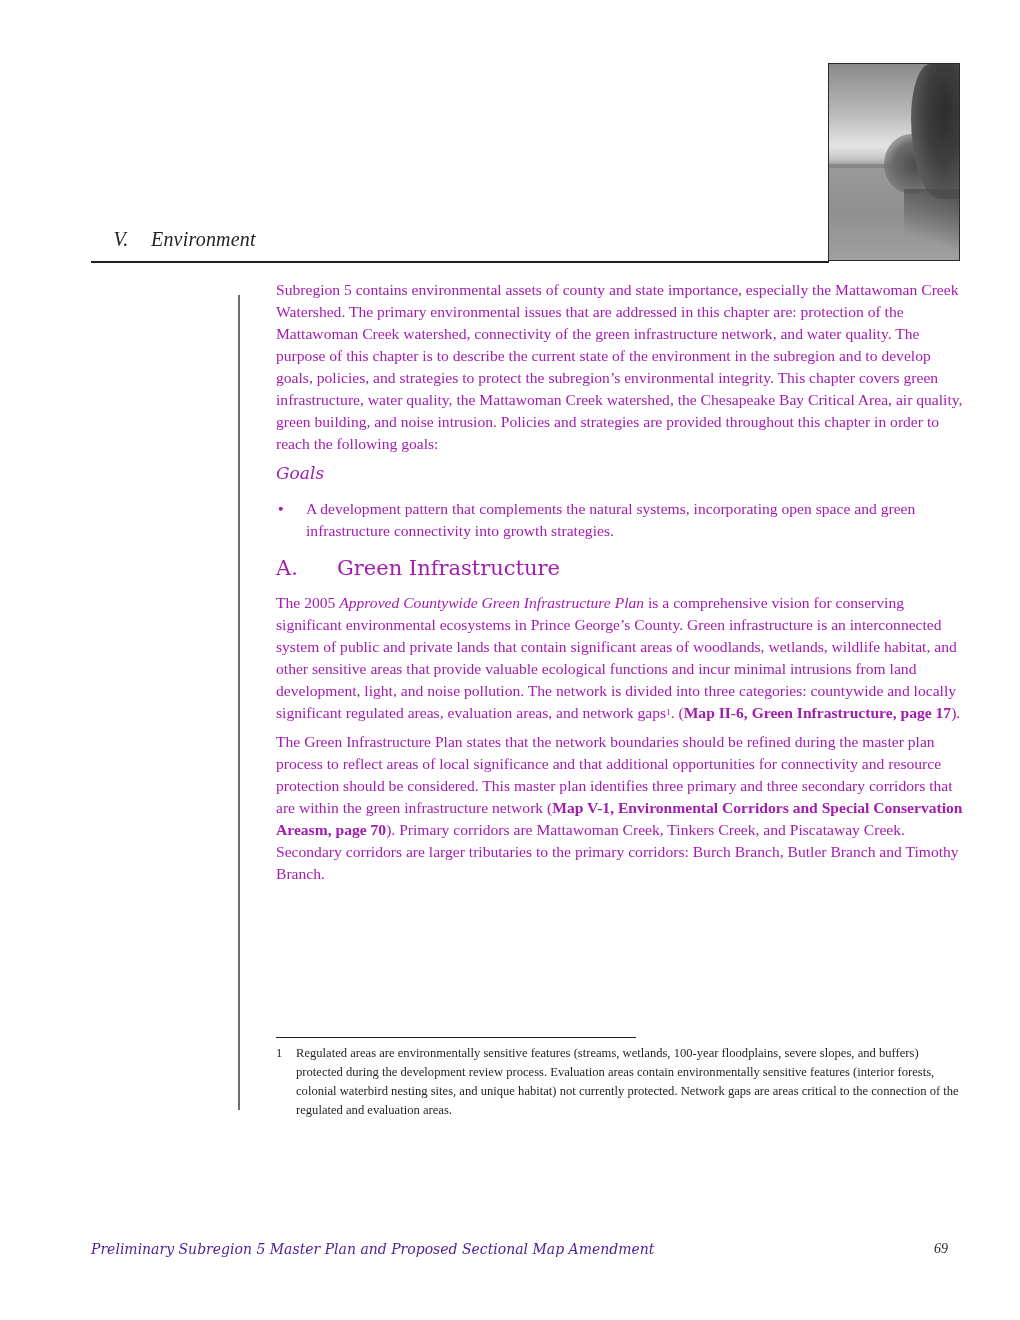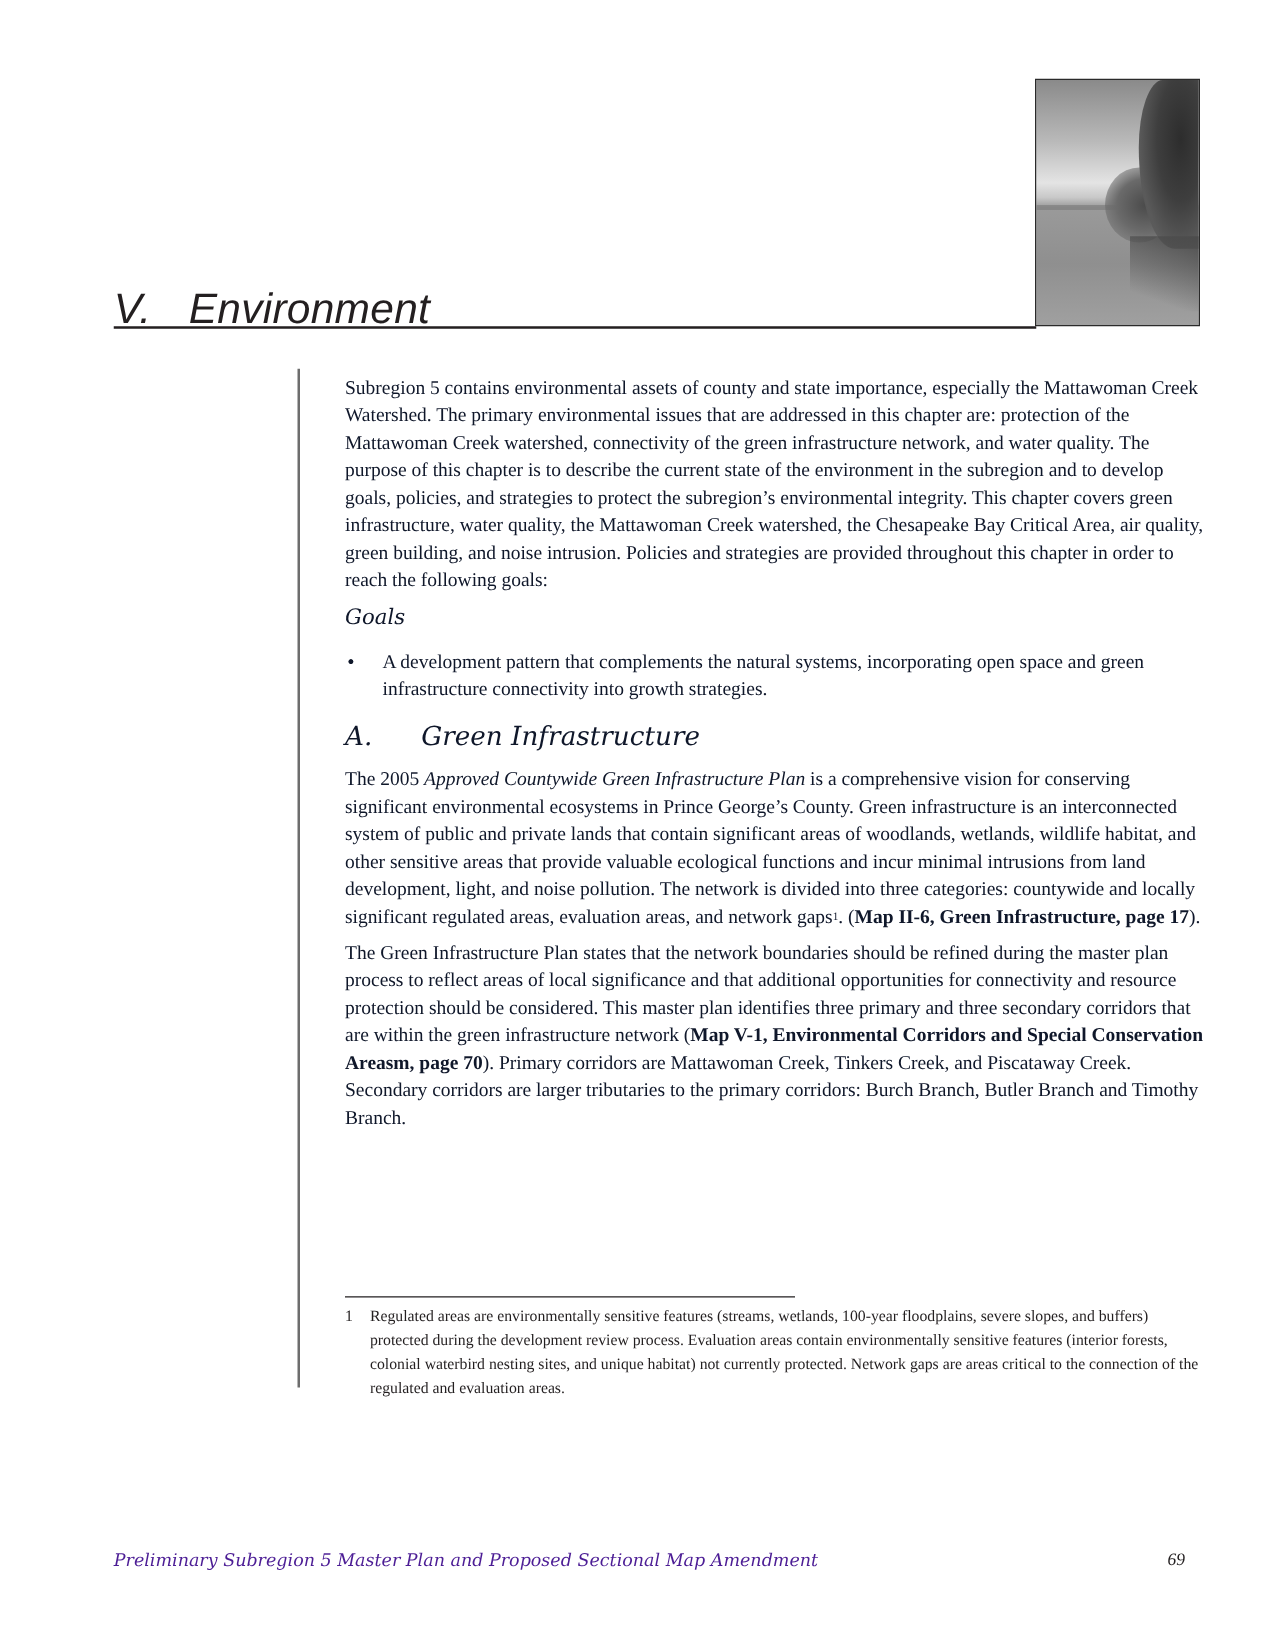--- a/index.html
+++ b/index.html
@@ -25,47 +25,47 @@
     position: absolute; left: 0; top: 100px; width: 100%; height: 4px;
     background: #7a7a7a; opacity: 0.6;
   }
   .photo .shadow {
     position: absolute; right: 0; top: 125px; width: 55px; height: 60px;
     background: linear-gradient(200deg, #4c4c4c 0%, rgba(120,120,120,0) 80%);
   }
 
   .chapter-title {
     position: absolute; left: 91px; top: 228px;
-    font-family: Liberation Sans, sans-serif; font-style: italic; font-size: 34px;
-    color: #231f20; white-space: pre; letter-spacing: 0.2px;
+    font-family: Liberation Serif, serif; font-style: italic; font-size: 20px;
+    color: #231f20; white-space: pre; letter-spacing: 0.2px; text-align: center;
   }
   .chapter-title .num { display: inline-block; width: 60px; }
   .title-rule {
     position: absolute; left: 91px; top: 261px; width: 738px; height: 2px; background: #231f20;
   }
 
   .margin-rule {
     position: absolute; left: 238px; top: 295px; width: 2px; height: 815px; background: #6d6d6d;
   }
 
   .content {
-    position: absolute; left: 276px; top: 300px; width: 690px;
+    position: absolute; left: 276px; top: 279px; width: 690px;
     font-family: "Liberation Serif", serif; font-size: 15.6px; line-height: 22px;
-    color: #0f172a;
+    color: #a21caf;
   }
   .content p { margin: 0 0 7px 0; }
   .subhead {
     font-family: "DejaVu Serif", serif; font-style: italic; font-size: 17px;
     margin: 4px 0 14px 0; line-height: 22px;
   }
   .bullets { list-style: none; margin: 0 0 2px 0; padding: 0; }
   .bullets li { position: relative; padding-left: 30px; margin-bottom: 12px; }
   .bullets li .dot { position: absolute; left: 2px; top: 0; }
   .section-head {
-    font-family: "DejaVu Serif", serif; font-style: italic; font-size: 21px;
+    font-family: "DejaVu Serif", serif; font-size: 21px;
     line-height: 28px; margin: 8px 0 10px 0; white-space: pre;
   }
   .section-head .num { display: inline-block; width: 61px; }
   .content sup { font-size: 9px; vertical-align: top; position: relative; top: -1px; }
 
   .fn-rule {
     position: absolute; left: 276px; top: 1037px; width: 360px; height: 1px; background: #231f20;
   }
   .footnote {
     position: absolute; left: 276px; top: 1044px; width: 690px;

